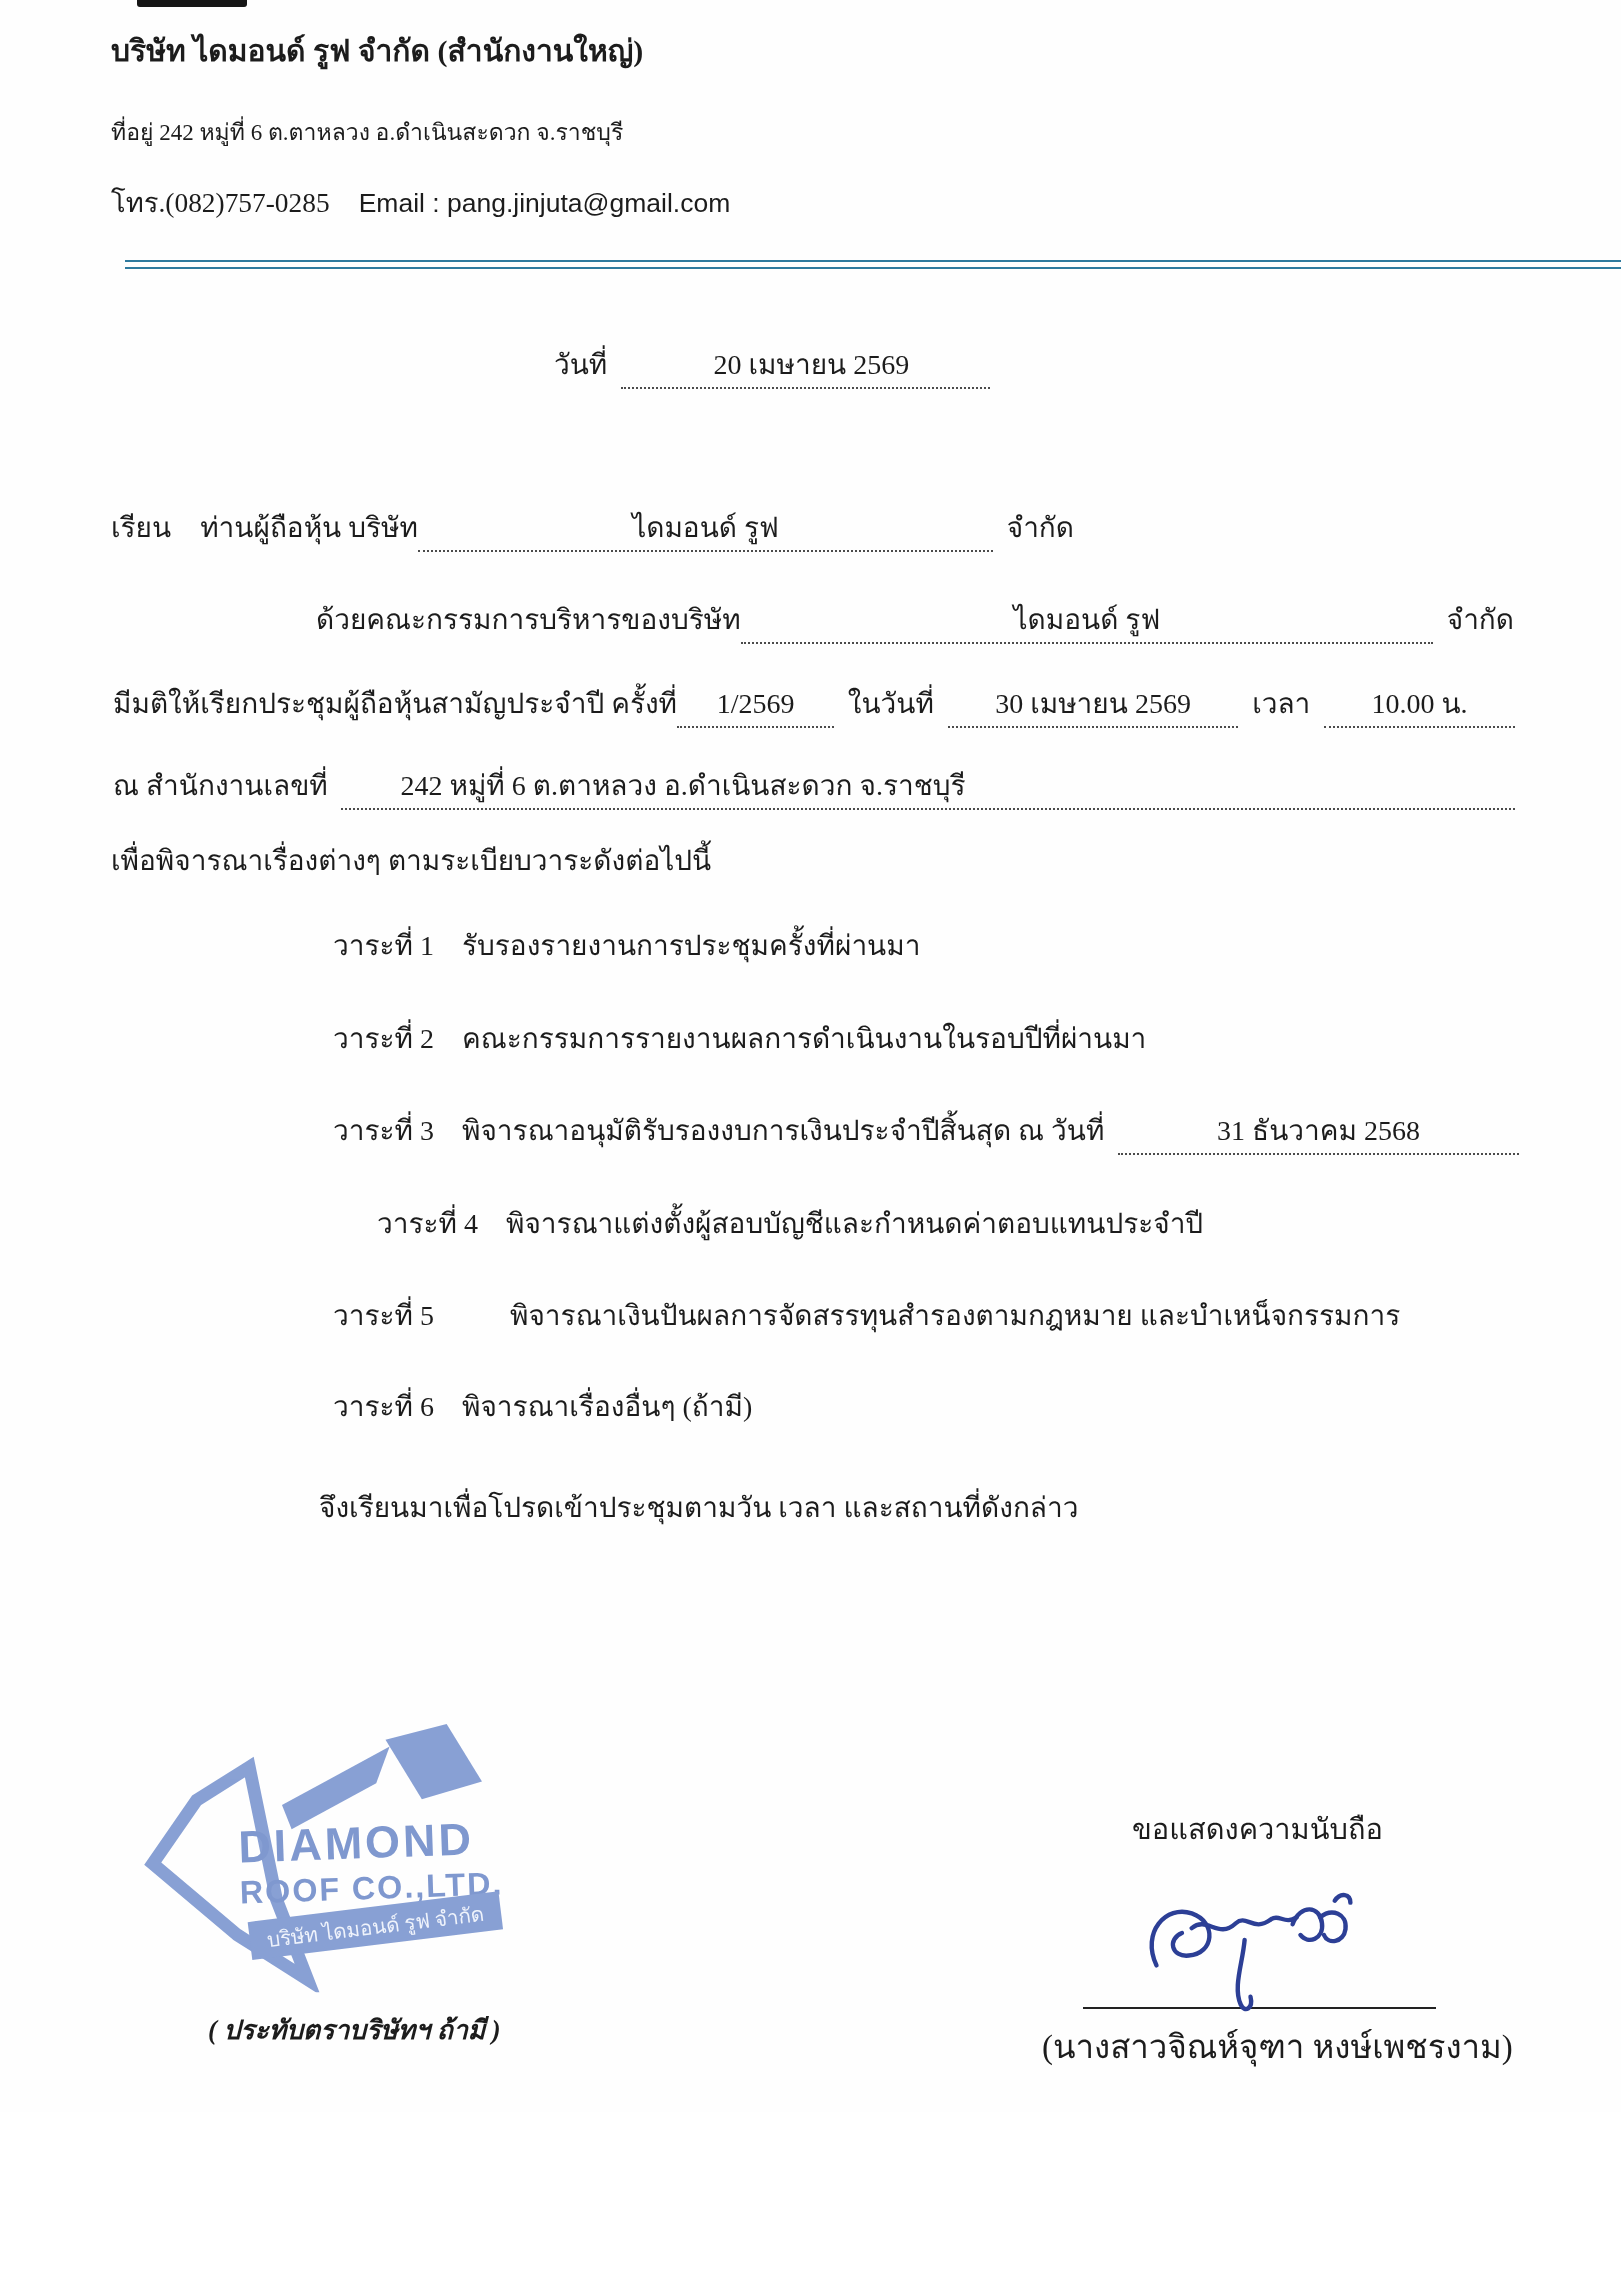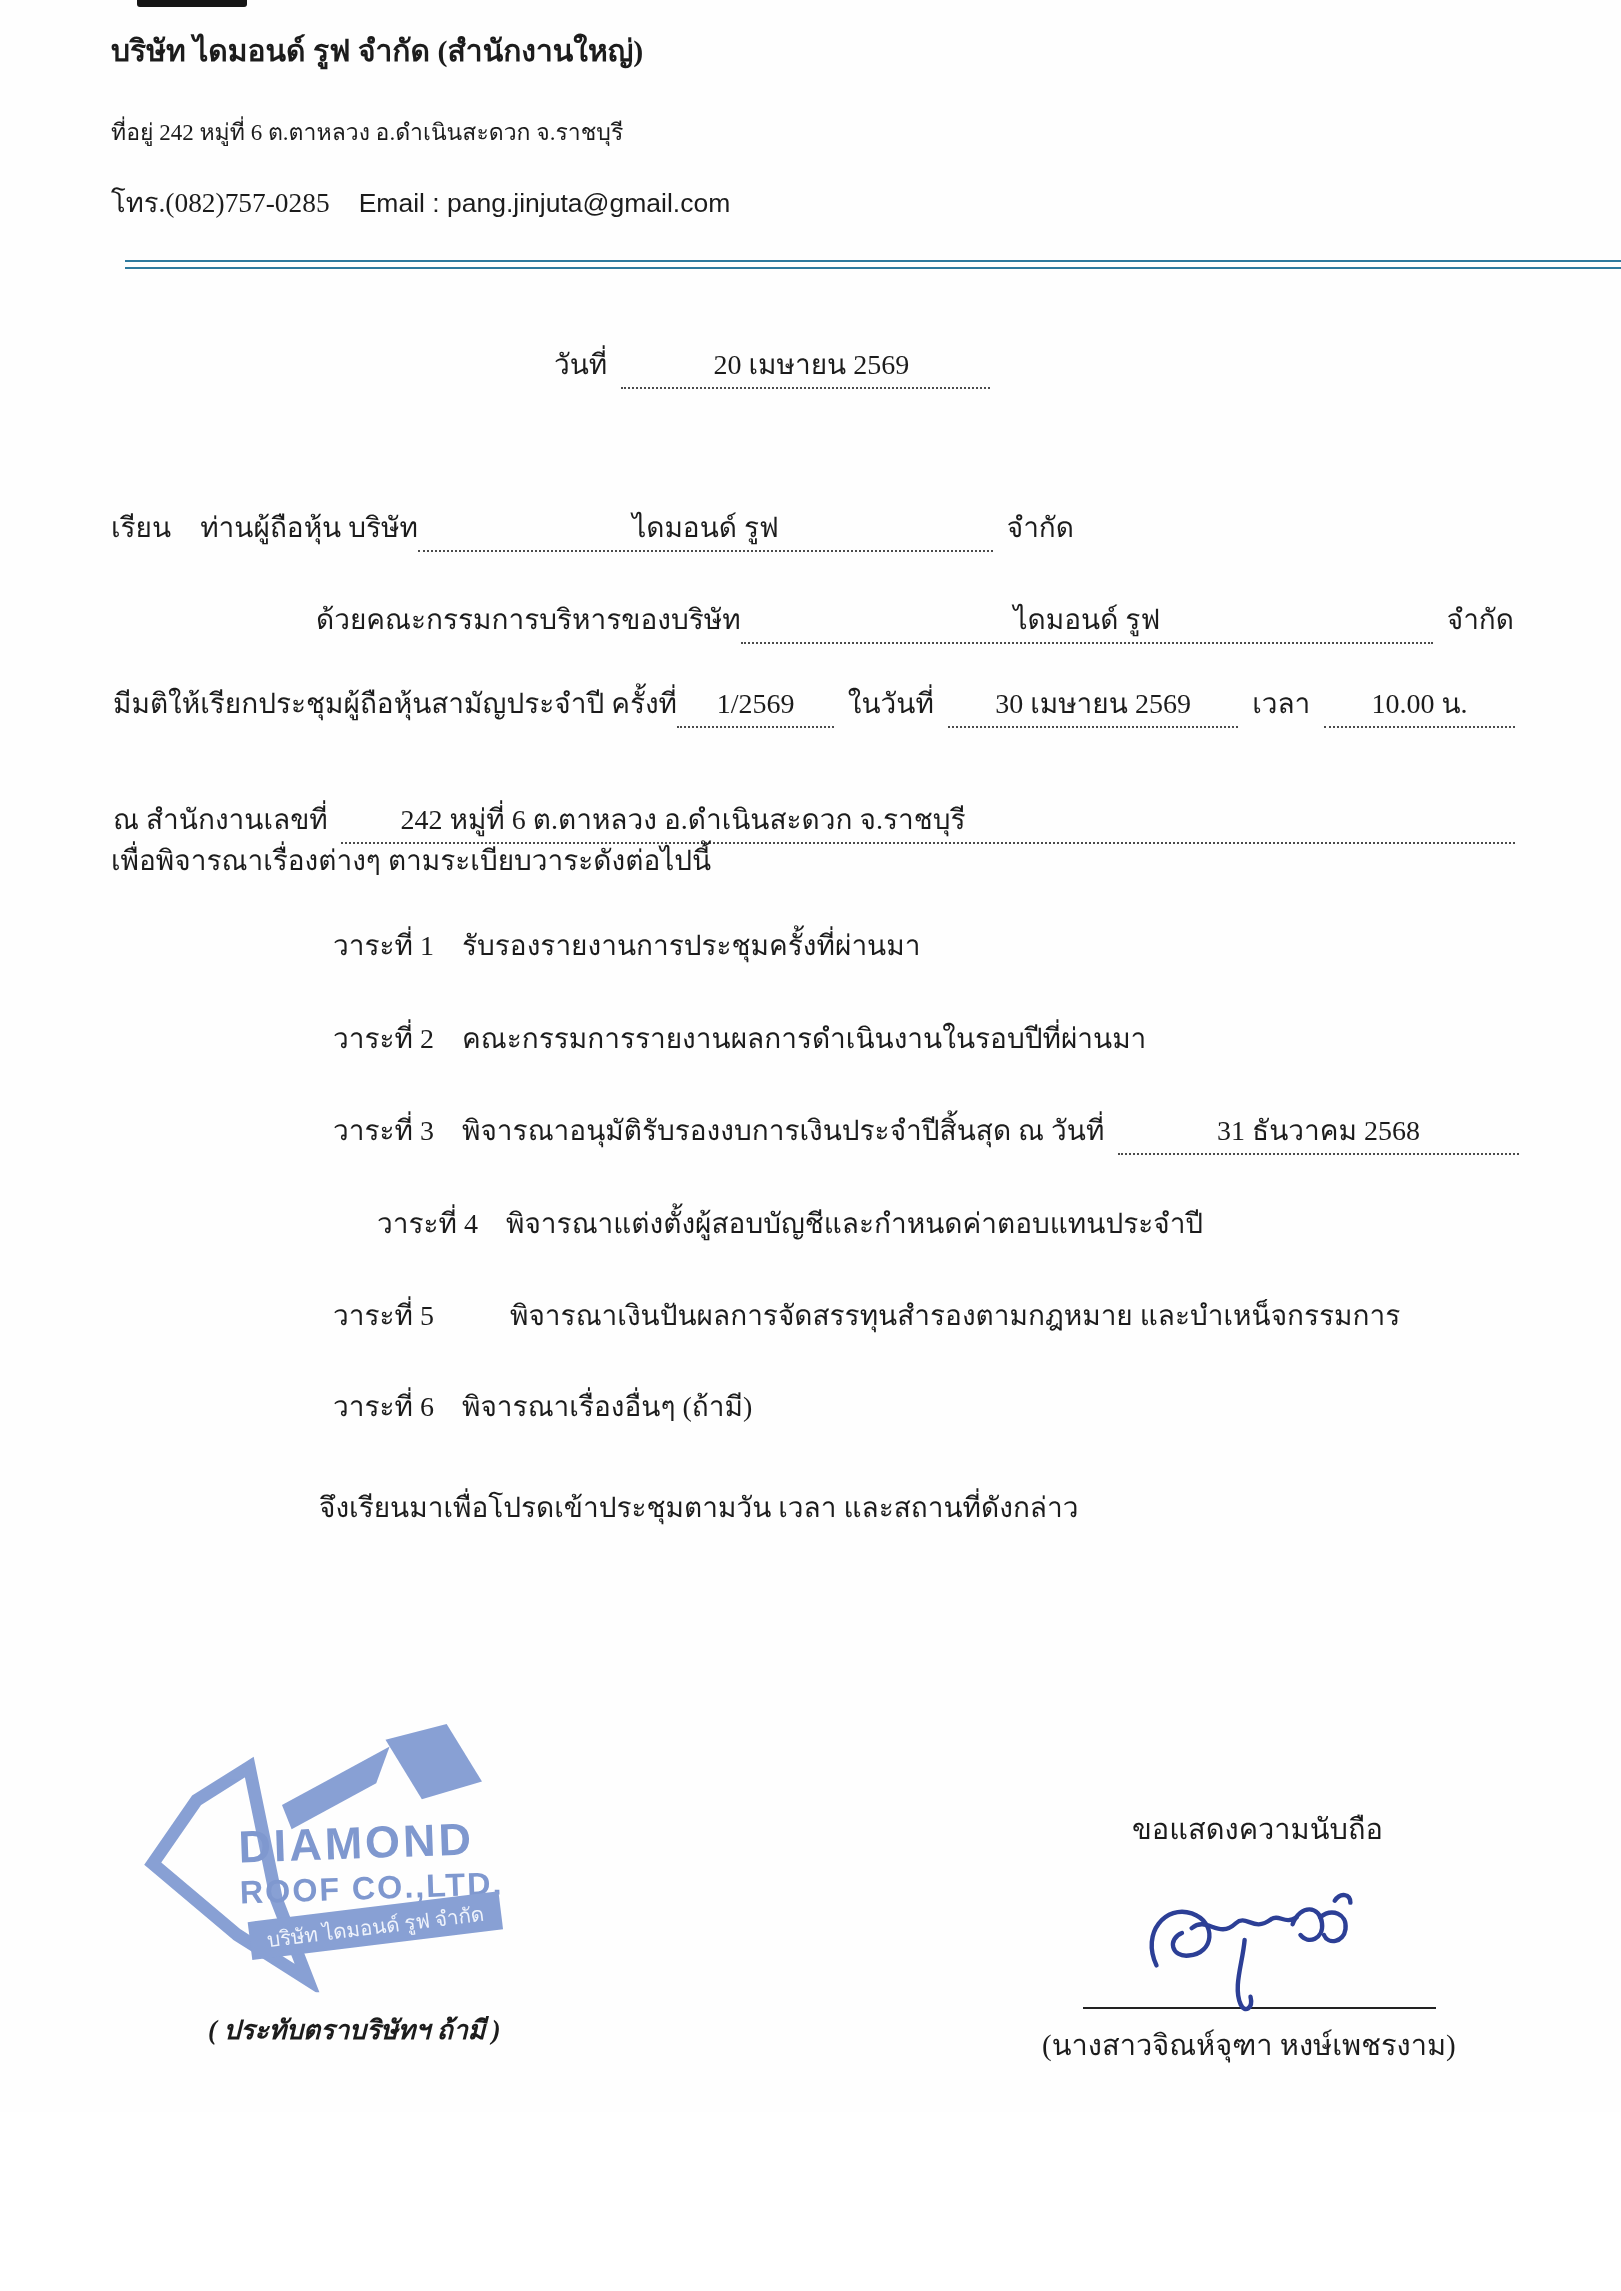--- a/index.html
+++ b/index.html
@@ -92,21 +92,21 @@
 
   <div class="line" style="left:113px; top:684px; width:1402px;">
     <span>มีมติให้เรียกประชุมผู้ถือหุ้นสามัญประจำปี ครั้งที่</span>
     <span class="dotted" style="width:157px;"><span>1/2569</span></span>
     <span class="gap-s">ในวันที่</span>
     <span class="dotted flex1 gap-s"><span>30 เมษายน 2569</span></span>
     <span class="gap-s">เวลา</span>
     <span class="dotted gap-s" style="width:191px;"><span>10.00 น.</span></span>
   </div>
 
-  <div class="line" style="left:113px; top:766px; width:1402px;margin-top:34px;">
+  <div class="line" style="left:113px; top:766px; width:1402px;">
     <span>ณ สำนักงานเลขที่</span>
     <span class="dotted flex1 gap-s" style="text-align:left; padding-left:59px;"><span>242 หมู่ที่ 6 ต.ตาหลวง อ.ดำเนินสะดวก จ.ราชบุรี</span></span>
   </div>
 
   <div class="line" style="left:111px; top:841px;">เพื่อพิจารณาเรื่องต่างๆ ตามระเบียบวาระดังต่อไปนี้</div>
 
   <div class="line" style="left:333px; top:926px;">
     <span class="agenda-no">วาระที่ 1</span>
     <span>รับรองรายงานการประชุมครั้งที่ผ่านมา</span>
   </div>
@@ -159,17 +159,17 @@
       <g fill="none" stroke="#2c3f96" stroke-width="4.5" stroke-linecap="round">
         <path d="M30 80 C14 46 40 18 66 27 C92 36 89 68 63 70 C45 72 41 53 56 47"></path>
         <path d="M66 42 C82 29 93 54 111 37 C122 27 129 47 147 33 C155 27 161 39 173 31"></path>
         <path d="M169 38 C177 17 197 19 199 37 C201 53 185 59 177 49"></path>
         <path d="M197 31 C209 21 225 27 223 43 C221 57 205 59 201 49"></path>
         <path d="M212 14 C218 5 228 7 228 16"></path>
         <path d="M120 54 C118 78 108 102 116 120 C120 129 129 124 126 112"></path>
       </g>
     </svg>
   </div>
-  <div class="line" style="left:1042px; top:2024px; font-size:29px;">(นางสาวจิณห์จุฑา หงษ์เพชรงาม)</div>
+  <div class="line" style="left:1042px; top:2024px; font-size:33px;">(นางสาวจิณห์จุฑา หงษ์เพชรงาม)</div>
   <div class="line" style="left:1186px; top:2147px; font-size:29px;">กรรมการ</div>
 
 </div>
 
 
 </body></html>

